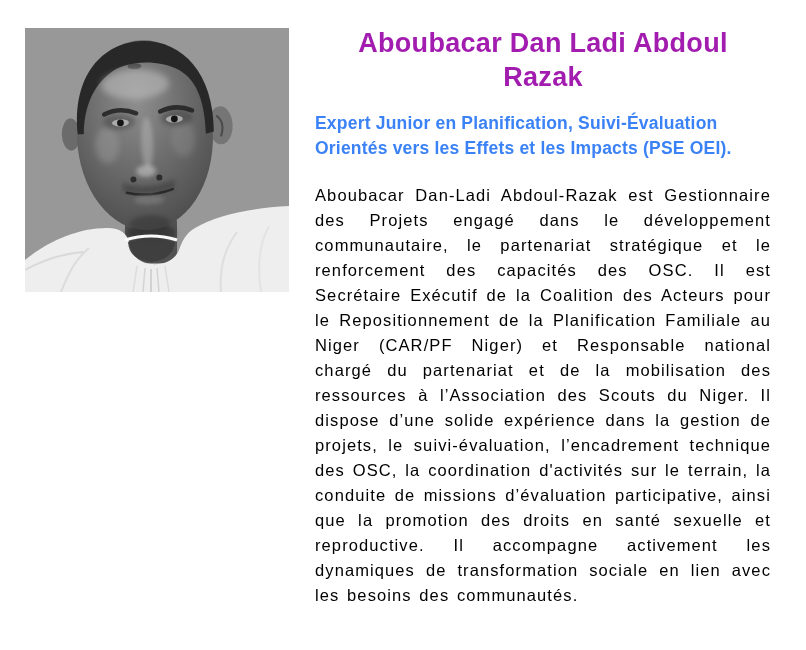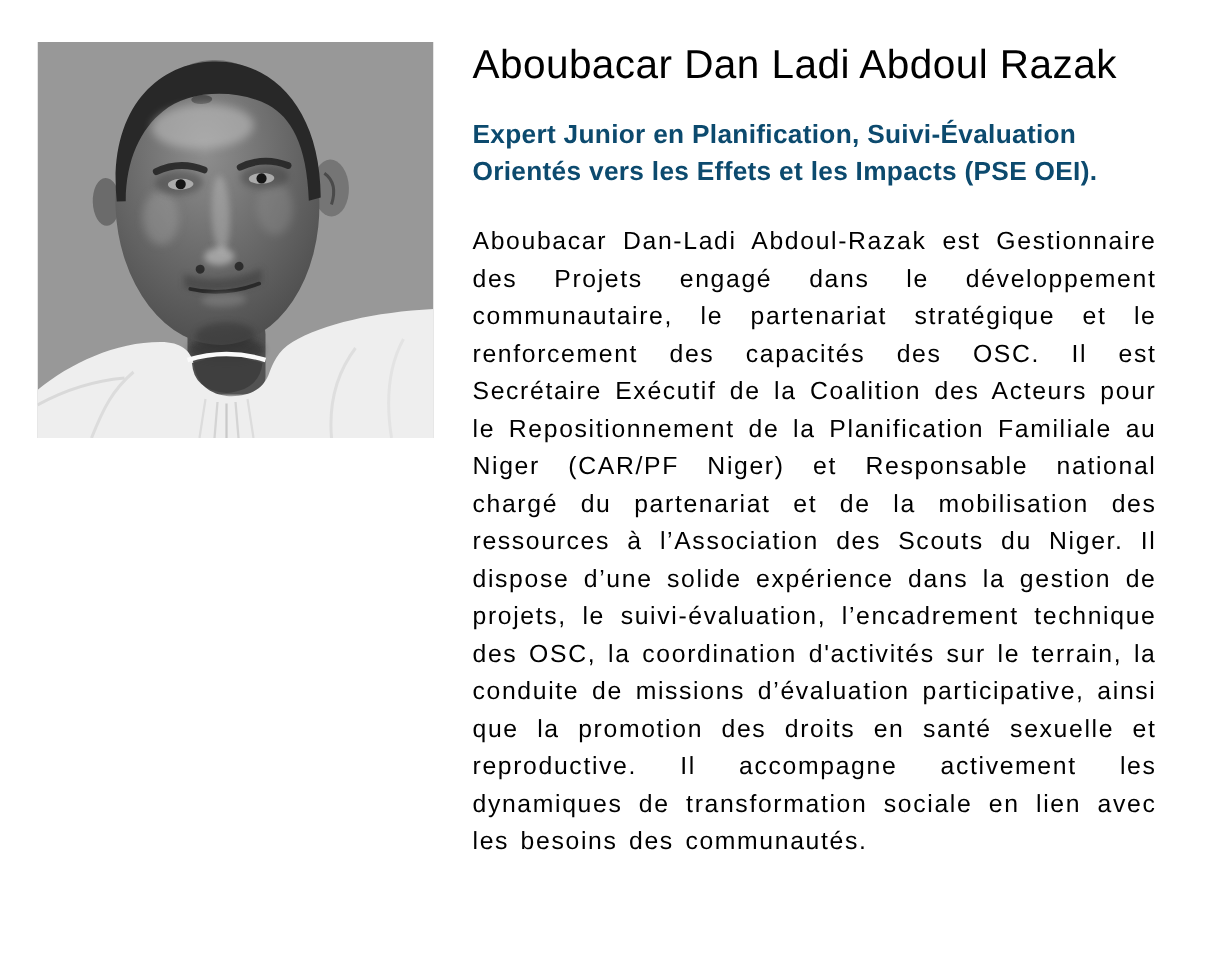--- a/index.html
+++ b/index.html
@@ -29,31 +29,32 @@
   .content {
     position: absolute;
     left: 315px;
     top: 26px;
     width: 456px;
   }
   h1.name {
     margin: 0;
     font-size: 27px;
     line-height: 34px;
-    font-weight: 400;
+    font-weight: 700;
     letter-spacing: 0.3px;
-    color: #000000;
+    color: #a21caf;
+    text-align: center;
   }
   p.role {
     margin: 17px 0 0 0;
     font-size: 17.5px;
     line-height: 25px;
     font-weight: 700;
     letter-spacing: 0.2px;
-    color: #0c4a6e;
+    color: #3b82f6;
   }
   p.bio {
     margin: 22px 0 0 0;
     font-size: 16.5px;
     line-height: 25px;
     font-weight: 400;
     letter-spacing: 1.1px;
     word-spacing: 2px;
     color: #000000;
     text-align: justify;

